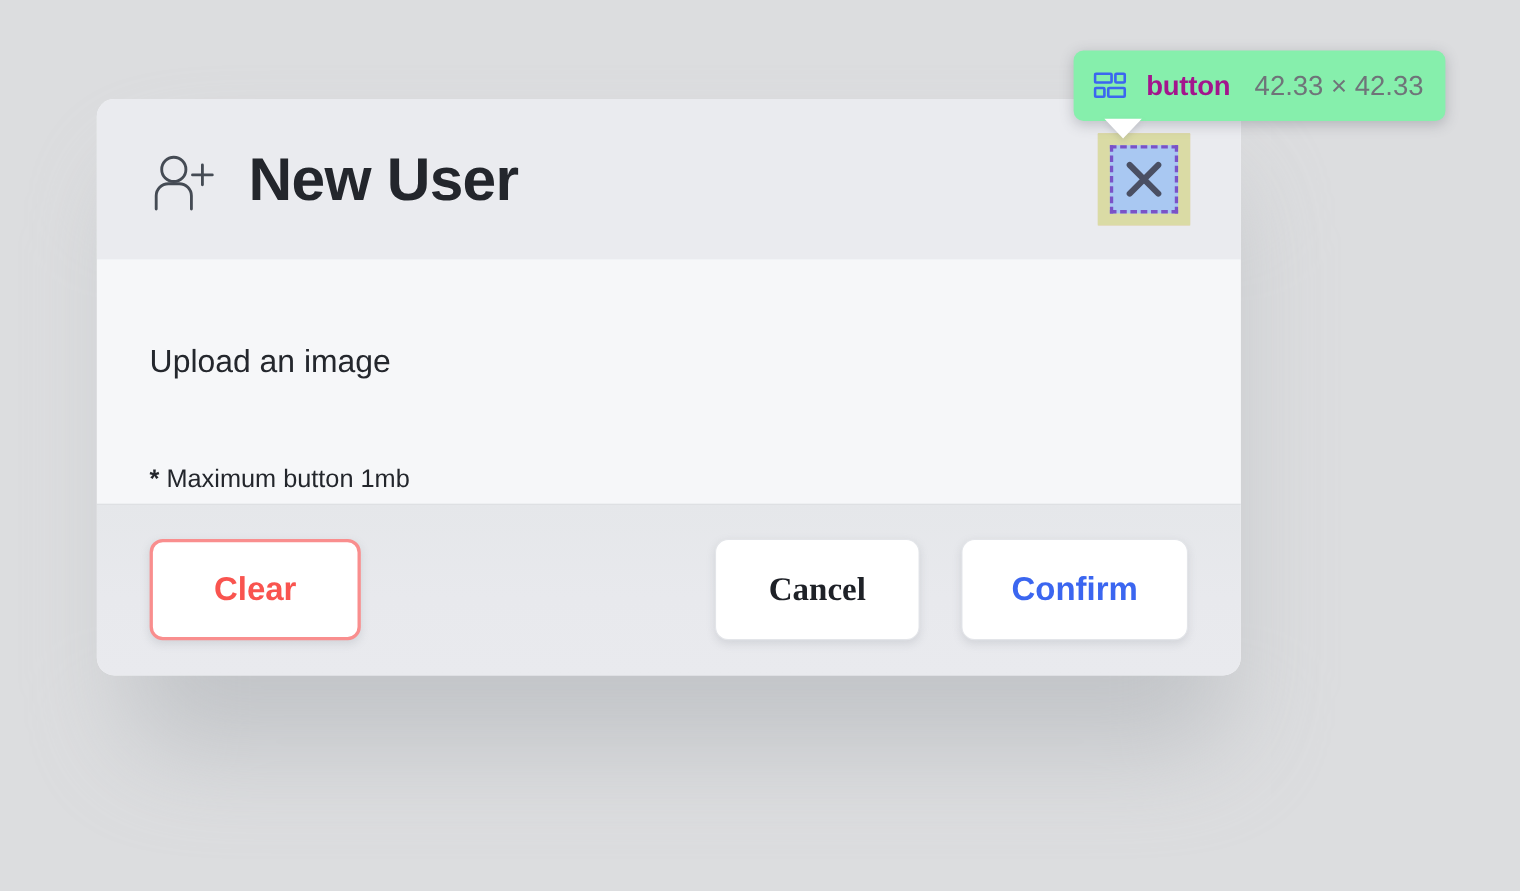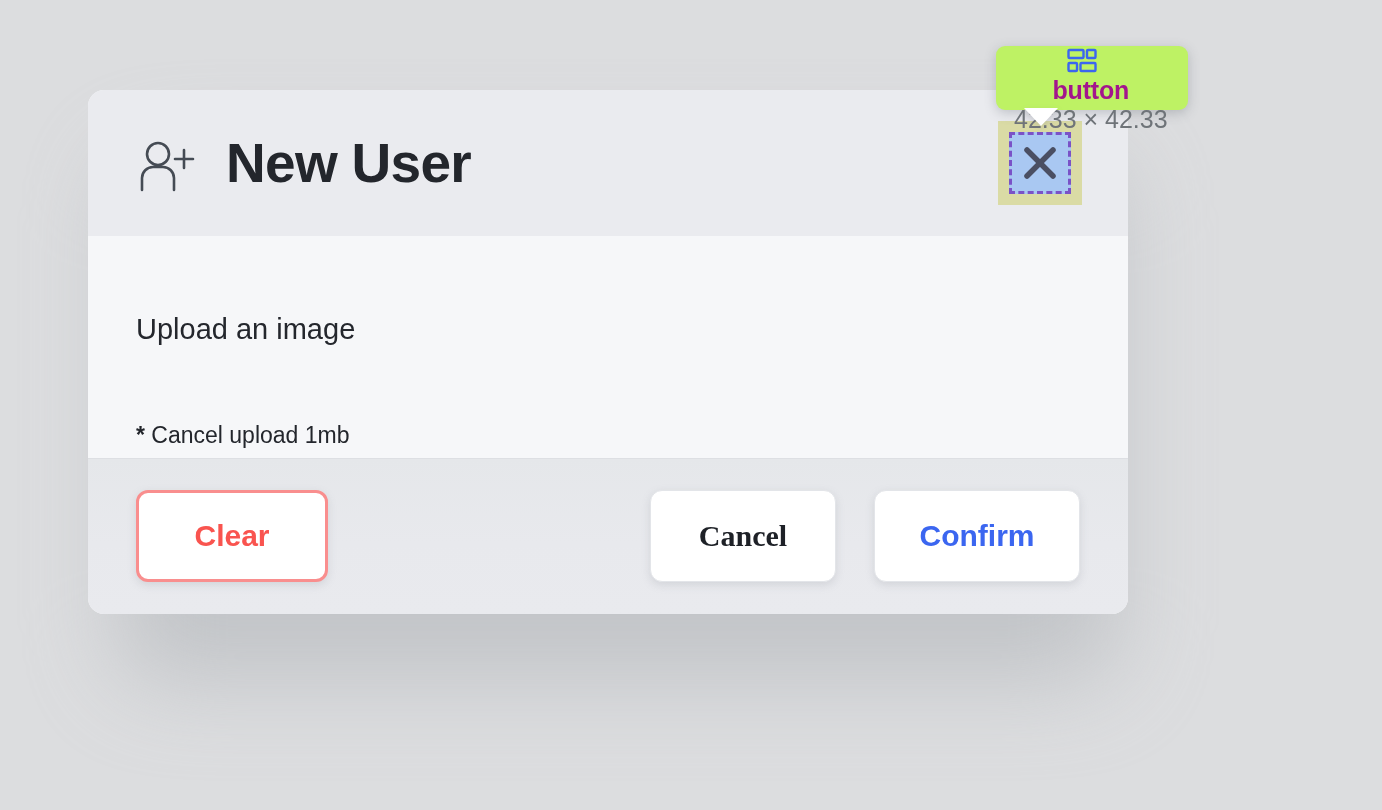--- a/index.html
+++ b/index.html
@@ -233,51 +233,51 @@
   .btn-confirm {
     width: 206px;
     border: 1px solid #e3e5e9;
     color: #3b66f0;
     box-shadow: 0 3px 8px rgba(130,135,145,0.22);
   }
 
   
   .inspector-tooltip {
     position: absolute;
-    left: 996px;
+    left: 976px;
     top: 46px;
     height: 64px;
-    background: #bef264;
+    background: #86efac;
     border-radius: 9px;
     box-shadow: 0 3px 12px rgba(90,95,105,0.30);
     display: flex;
     align-items: center;
     padding: 0 20px 0 18px;
     z-index: 40;
     white-space: nowrap;
-    flex-direction: column;
   }
 
   .inspector-tooltip .layout-icon {
     width: 30px;
     height: 30px;
     flex: 0 0 auto;
     margin-right: 18px;
   }
 
   .tt-tag {
     font-size: 25px;
     font-weight: 700;
     color: #a3158d;
     letter-spacing: -0.2px;
   }
 
   .tt-dims {
     font-size: 25px;
     color: #6f7479;
+    margin-left: 22px;
   }
 
   .tt-arrow {
     position: absolute;
     left: 28px;
     top: 62px;
     width: 0;
     height: 0;
     border-left: 17px solid transparent;
     border-right: 17px solid transparent;
@@ -315,21 +315,21 @@
     <div class="close-btn-area"></div>
   </div>
 
   <div class="dialog-body">
     <div class="upload-row">
       <div class="upload-label">Upload an image</div>
     </div>
 
     <div class="note">
       <span class="star">*</span>
-      <span>Cancel upload 1mb</span>
+      <span>Maximum button 1mb</span>
     </div>
   </div>
 
   <div class="dialog-footer">
     <div class="btn btn-clear">Clear</div>
     <div class="footer-right">
       <div class="btn btn-cancel">Cancel</div>
       <div class="btn btn-confirm">Confirm</div>
     </div>
   </div>

